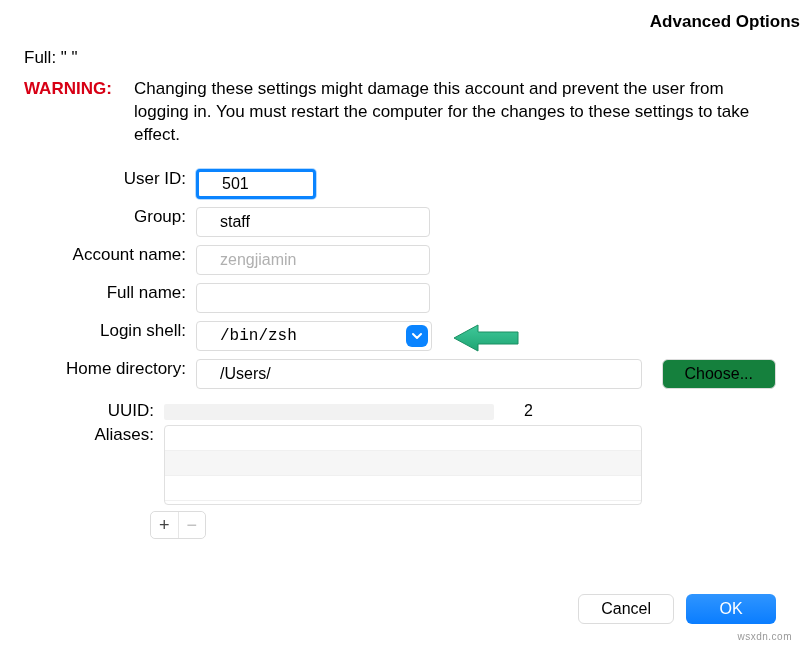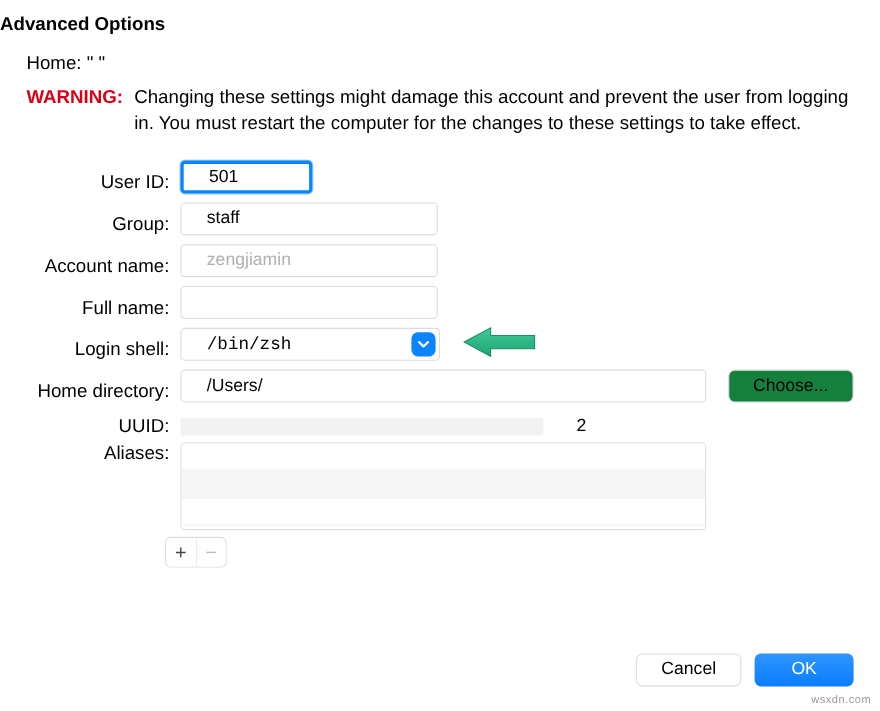--- a/index.html
+++ b/index.html
@@ -6,47 +6,49 @@
     body {
       font-family: -apple-system, BlinkMacSystemFont, "Helvetica Neue", sans-serif;
       font-size: 16px;
       background: #fff;
       width: 800px;
       height: 646px;
       position: relative;
       color: #000;
     }
     .title {
-      text-align: left;
+      text-align: right;
       font-weight: 600;
       font-size: 17px;
       padding: 12px 0 16px 0;
     }
     .user-row {
       padding: 0 24px 10px 24px;
       font-size: 17px;
     }
     .warning-row {
       display: flex;
       padding: 0 24px 18px 24px;
       font-size: 17px;
       line-height: 1.35;
+      gap: 12px;
     }
     .warning-label {
       color: #d70015;
       font-weight: 600;
       flex: 0 0 98px;
     }
     .warning-text {
       flex: 1;
     }
     .form-row {
       display: flex;
-      align-items: flex-end;
+      align-items: flex-start;
       padding: 4px 24px;
+      margin-left: 32px;
     }
     .label {
       flex: 0 0 140px;
       text-align: right;
       padding-right: 10px;
       font-size: 17px;
     }
     .input {
       border: 1px solid #dcdcdc;
       border-radius: 4px;
@@ -179,21 +181,21 @@
       height: 16px;
       vertical-align: middle;
     }
   </style>
 </head>
 <body>
 
 <div class="title">Advanced Options</div>
 
 <div class="user-row">
-  <span>Home:</span>
+  <span>Full:</span>
   <span>"              "</span>
 </div>
 
 <div class="warning-row">
   <div class="warning-label">WARNING:</div>
   <div class="warning-text">Changing these settings might damage this account and prevent the user from logging in. You must restart the computer for the changes to these settings to take effect.</div>
 </div>
 
 <div class="form-row">
   <div class="label">User ID:</div>

